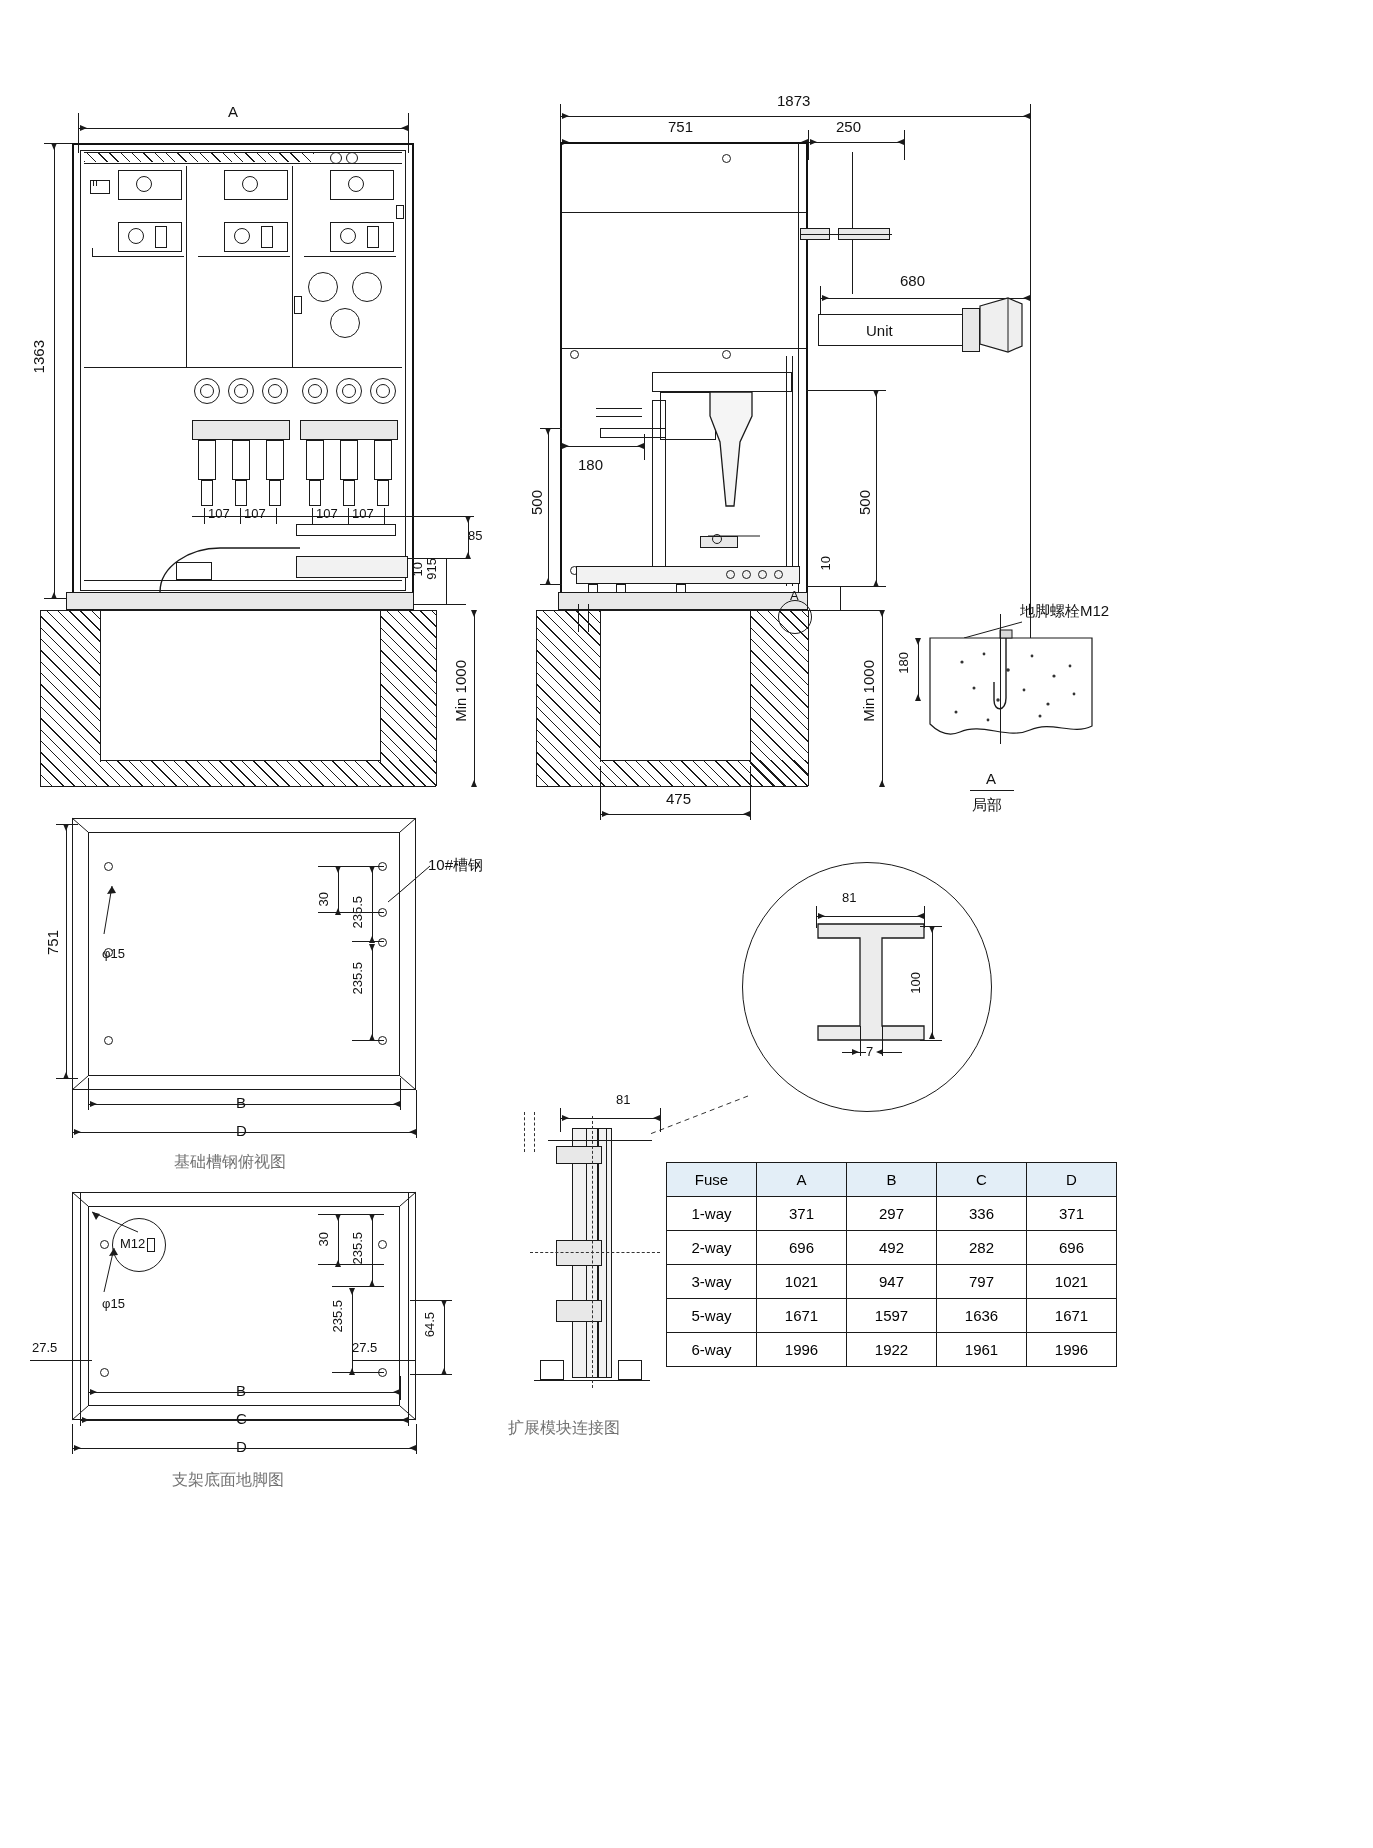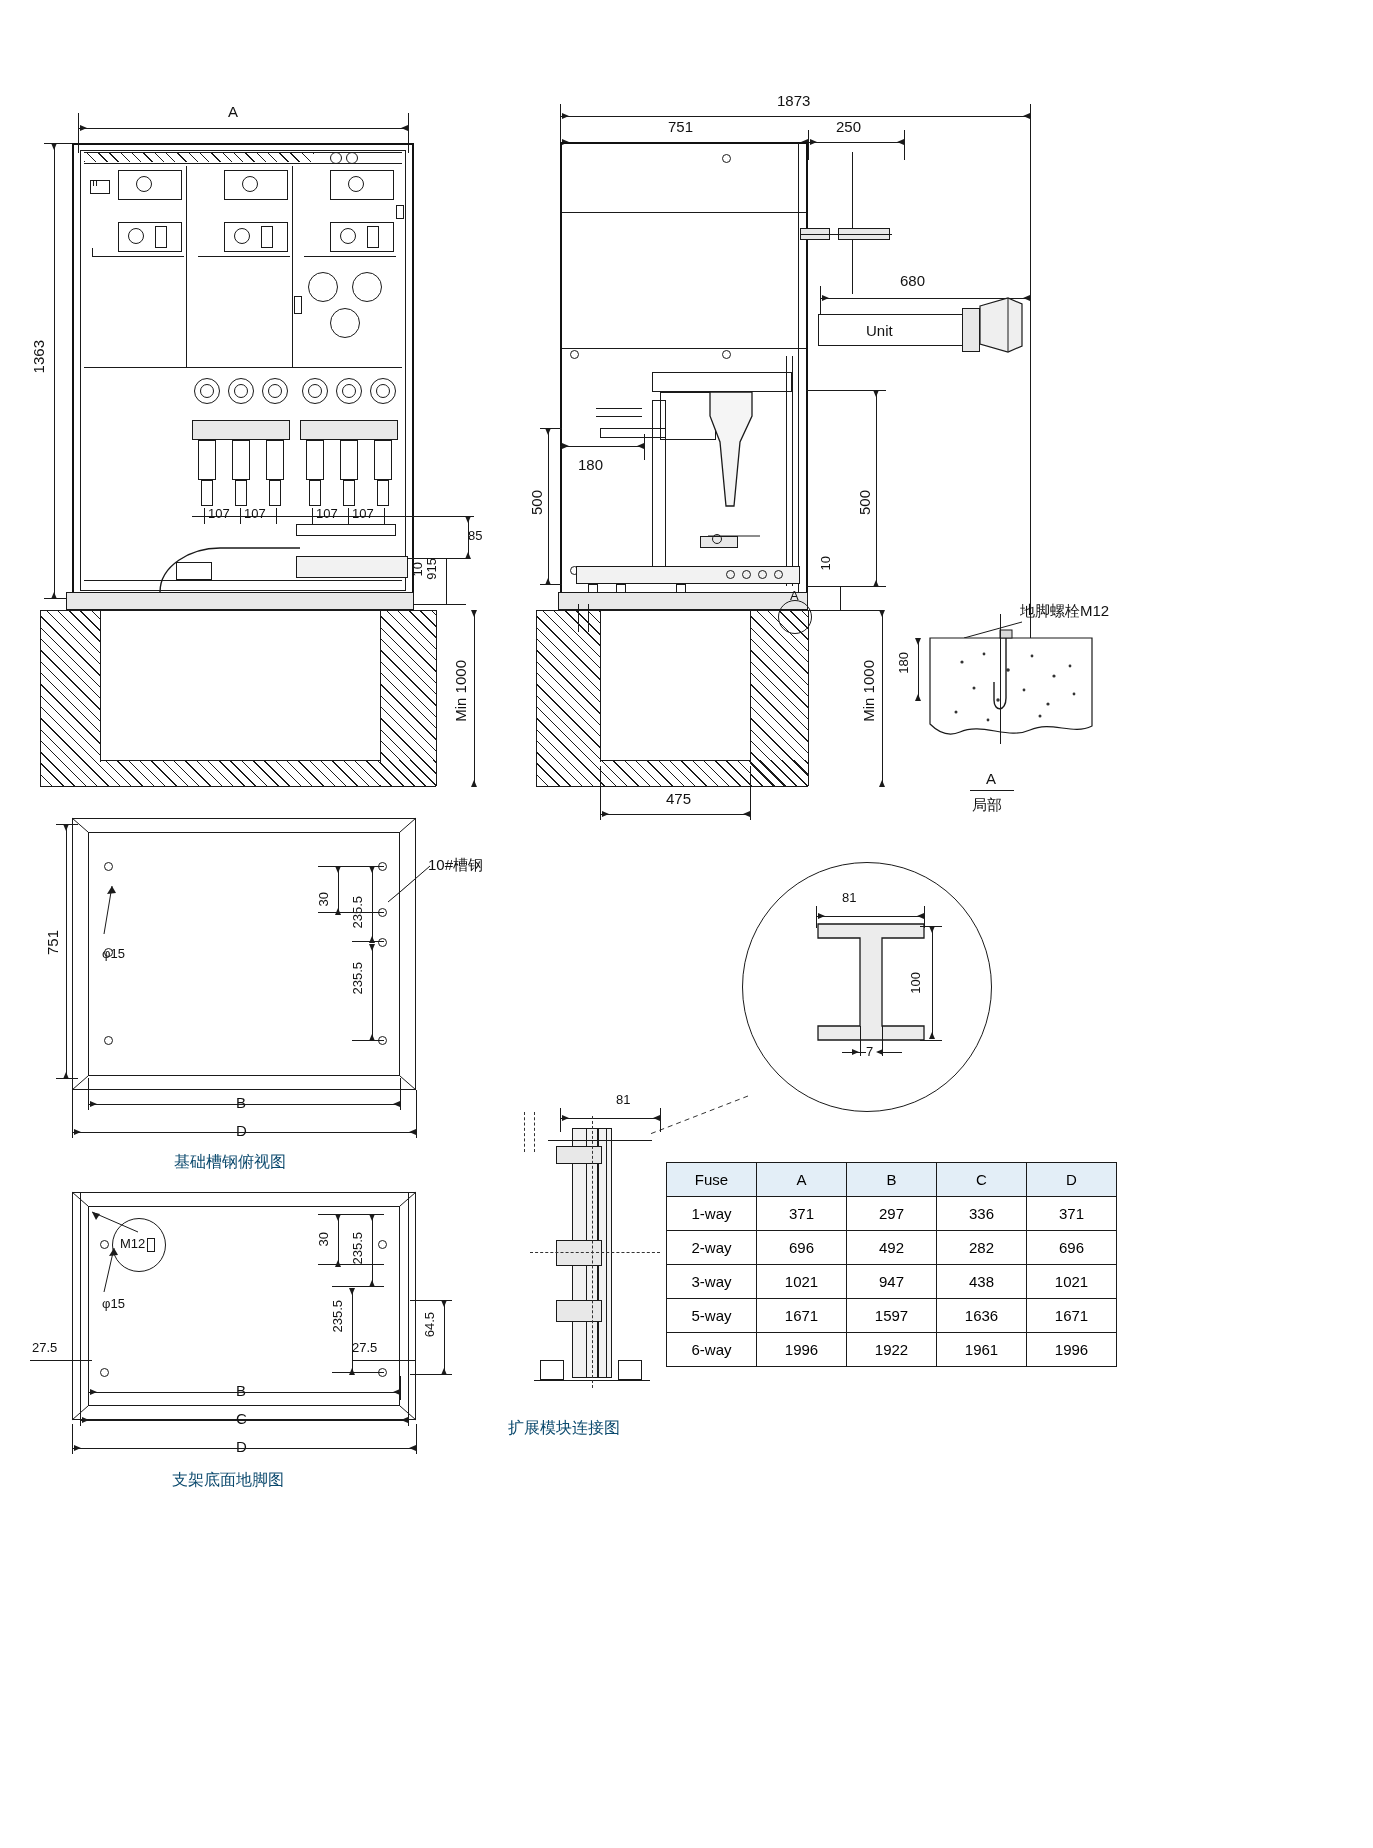--- a/index.html
+++ b/index.html
@@ -24,21 +24,21 @@
   .arrowL,.arrowR{position:absolute;width:0;height:0;border-top:3px solid transparent;border-bottom:3px solid transparent;}
   .arrowL{border-right:7px solid #1a1a1a;}
   .arrowR{border-left:7px solid #1a1a1a;}
   .arrowU,.arrowD{position:absolute;width:0;height:0;border-left:3px solid transparent;border-right:3px solid transparent;}
   .arrowU{border-bottom:7px solid #1a1a1a;}
   .arrowD{border-top:7px solid #1a1a1a;}
   table.spec{position:absolute;border-collapse:collapse;font-size:15px;}
   table.spec th, table.spec td{border:1px solid #1a1a1a;width:87px;height:31px;text-align:center;font-weight:normal;}
   table.spec th{background:#e3eef7;}
   table.spec td.unit{background:#ffffff;}
-  .cap{position:absolute;font-size:16px;color:#0c4a6e;}
+  .cap{position:absolute;font-size:16px;color:#737373;}
   svg{position:absolute;overflow:visible;}
 </style>
 </head>
 <body>
 
 <div id="page">
 
   <div>
 
     <div class="lbl" style="left:228px;top:103px;">A</div>
@@ -572,21 +572,21 @@
         <td class="unit">2-way</td>
         <td>696</td>
         <td>492</td>
         <td>282</td>
         <td>696</td>
       </tr>
       <tr>
         <td class="unit">3-way</td>
         <td>1021</td>
         <td>947</td>
-        <td>438</td>
+        <td>797</td>
         <td>1021</td>
       </tr>
       <tr>
         <td class="unit">5-way</td>
         <td>1671</td>
         <td>1597</td>
         <td>1636</td>
         <td>1671</td>
       </tr>
       <tr>

